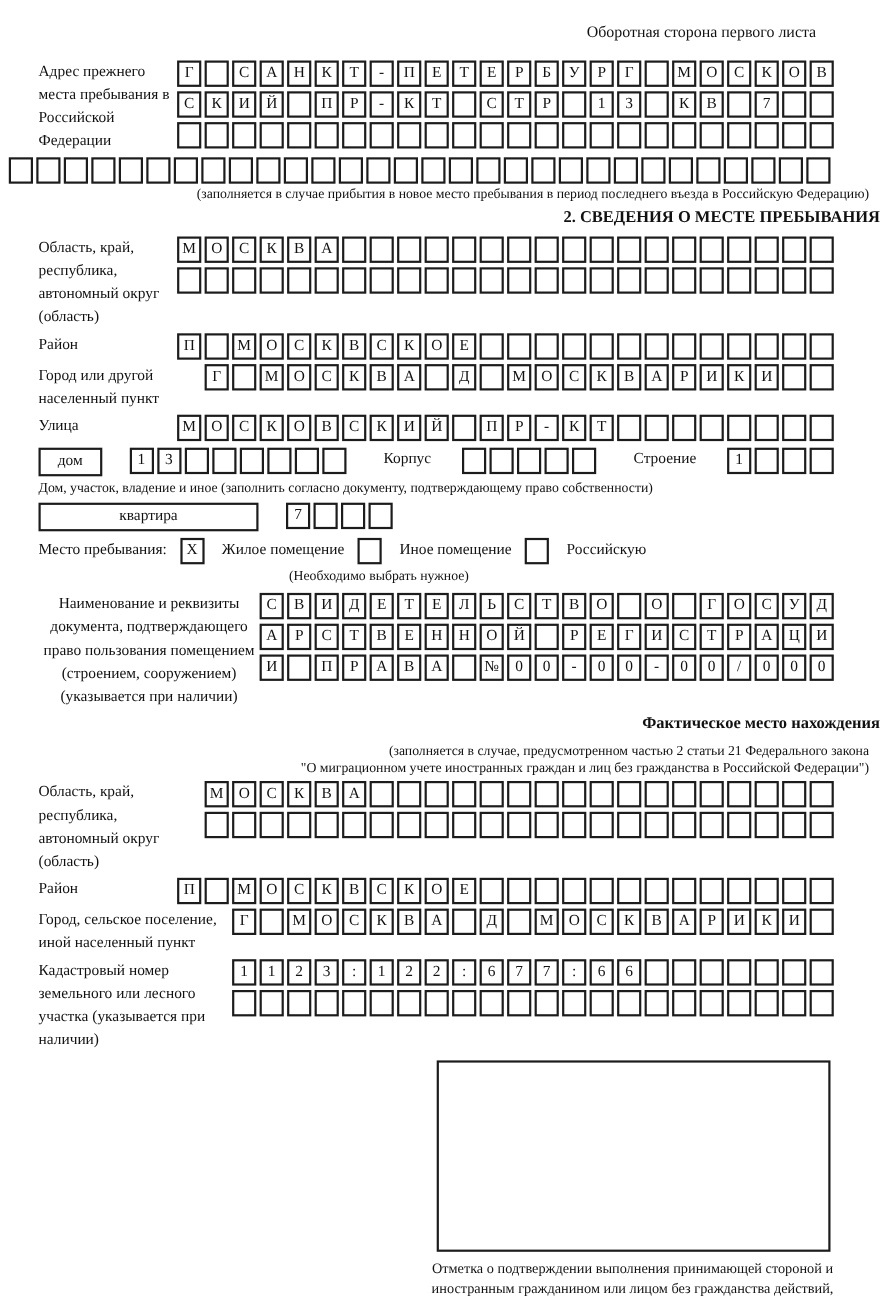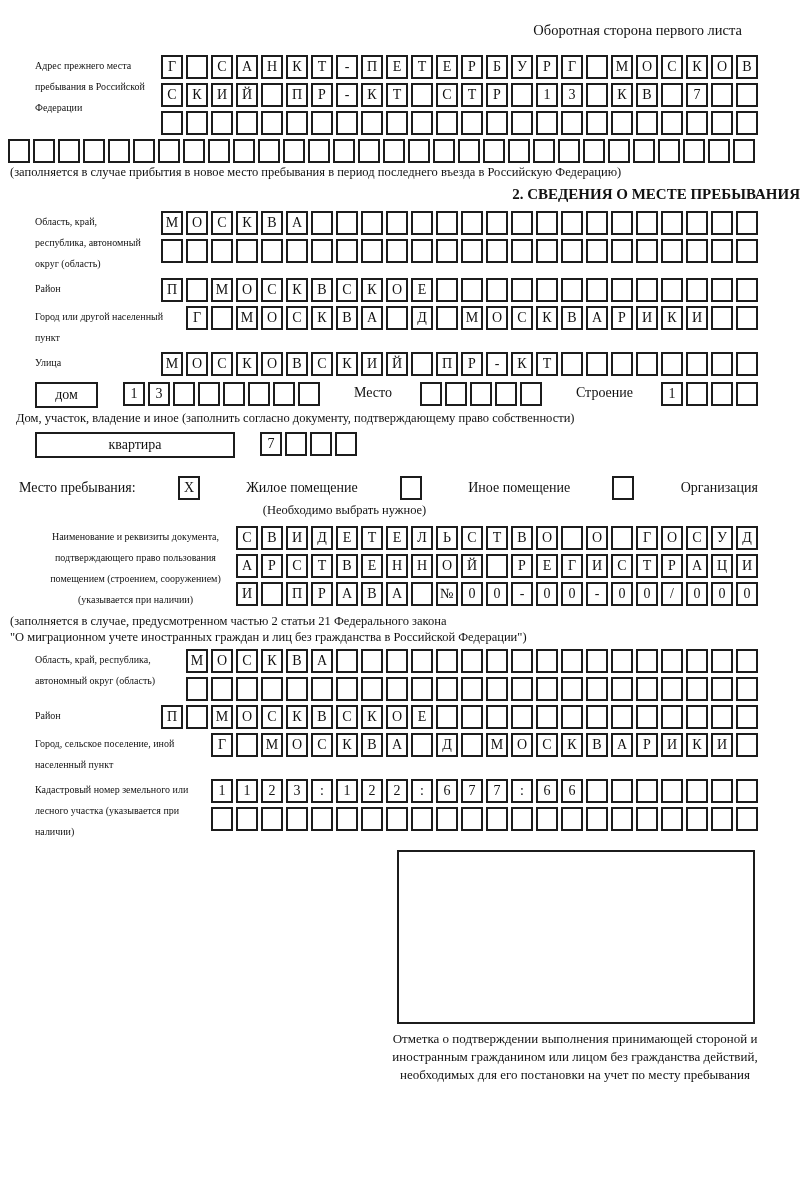--- a/index.html
+++ b/index.html
@@ -8,54 +8,54 @@
     width: 800px; height: 1180px; overflow: hidden;
     font-family: "Liberation Serif", "DejaVu Serif", serif;
     color: #111;
   }
   .page { width:800px; height:1180px; padding-top:22px; }
 
   .header-note { text-align:right; padding-right:58px; font-size:14.5px; }
 
   
   .frow { display:flex; align-items:flex-start; padding:0 42px 0 35px; margin-bottom:4px; }
-  .flabel { font-size:10px; line-height:21px; }
+  .flabel { font-size:14px; line-height:21px; }
   .cells { display:flex; gap:3px; margin-left:auto; }
   .cellcol { margin-left:auto; display:flex; flex-direction:column; gap:4px; }
   .cell {
     width:22px; height:24px; flex:0 0 22px;
     border:2px solid #1c1c1c; background:#fff;
     display:flex; align-items:center; justify-content:center;
     font-size:14px; line-height:1;
   }
   .fullrow { padding:0 8px; margin-bottom:2px; }
   .fullrow .cells { margin-left:0; }
 
-  .caption { text-align:left; font-size:12.5px; margin-bottom:4px; padding:0 10px; }
+  .caption { text-align:right; font-size:12.5px; margin-bottom:4px; padding:0 10px; }
   .sec-title { text-align:right; font-weight:bold; font-size:15px; margin:6px 0 8px; }
 
   .lbl-prev { width:127px; }
   .lbl-oblast { width:112px; }
   .lbl-gorod2 { width:145px; }
   .lbl-dok { width:212px; }
   .lbl-oblast-f { width:135px; }
   .lbl-gorod-f { width:190px; }
   .lbl-kadastr { width:175px; }
 
   
   .dom-row { display:flex; align-items:flex-start; padding:0 42px 0 35px; margin:6px 0 2px;gap:20px; }
   .wide-box { height:26px; border:2px solid #1c1c1c; display:flex; align-items:center; justify-content:center; font-size:14px; }
   .dom-box { width:165px; }
   .kv-box { width:200px; }
   .dom-row .cells { margin-left:5px; }
   .inline-lbl { font-size:14px; margin:3px 8px 0 14px; }
-  .small-caption { font-size:12.5px; margin:3px 16px 6px; }
+  .small-caption { font-size:12.5px; padding-left:35px; margin:3px 0 6px; }
 
   
-  .mesto-row { display:flex; align-items:center; padding:0 42px 0 19px; margin-top:18px;justify-content:space-between; }
+  .mesto-row { display:flex; align-items:center; padding:0 42px 0 35px; margin-top:6px; }
   .mesto-row .opt { font-size:14px; }
   .chk {
     width:22px; height:24px; border:2px solid #1c1c1c; margin:0 16px 0 12px;
     display:flex; align-items:center; justify-content:center; font-size:14px; flex:0 0 22px;
   }
   .mesto-note { text-align:center; font-size:12.5px; padding-right:111px; margin:3px 0 8px; }
 
   .dok-block { margin-top:4px;text-align:center; }
 
   
@@ -348,21 +348,21 @@
     <div class="cells">
         <span class="cell">1</span>
         <span class="cell">3</span>
         <span class="cell"></span>
         <span class="cell"></span>
         <span class="cell"></span>
         <span class="cell"></span>
         <span class="cell"></span>
         <span class="cell"></span>
       </div>
-    <div class="inline-lbl">Место</div>
+    <div class="inline-lbl">Корпус</div>
     <div class="cells" style="margin-left:0">
         <span class="cell"></span>
         <span class="cell"></span>
         <span class="cell"></span>
         <span class="cell"></span>
         <span class="cell"></span>
       </div>
     <div class="inline-lbl">Строение</div>
     <div class="cells" style="margin-left:0">
         <span class="cell">1</span>
@@ -383,21 +383,21 @@
       </div>
   </div>
 
   <div class="mesto-row">
     <div class="opt">Место пребывания:</div>
     <div class="chk">X</div>
     <div class="opt">Жилое помещение</div>
     <div class="chk"></div>
     <div class="opt">Иное помещение</div>
     <div class="chk"></div>
-    <div class="opt">Организация</div>
+    <div class="opt">Российскую</div>
   </div>
   <div class="mesto-note">(Необходимо выбрать нужное)</div>
 
   <div class="frow dok-block">
     <div class="flabel lbl-dok">Наименование и реквизиты документа, подтверждающего право пользования помещением (строением, сооружением) (указывается при наличии)</div>
     <div class="cellcol">
       <div class="cells">
           <span class="cell">С</span>
           <span class="cell">В</span>
           <span class="cell">И</span>
@@ -462,20 +462,21 @@
           <span class="cell">0</span>
           <span class="cell">0</span>
           <span class="cell">/</span>
           <span class="cell">0</span>
           <span class="cell">0</span>
           <span class="cell">0</span>
         </div>
     </div>
   </div>
 
+  <div class="sec-title">Фактическое место нахождения</div>
   <div class="caption" style="margin-bottom:1px">(заполняется в случае, предусмотренном частью 2 статьи 21 Федерального закона</div>
   <div class="caption">"О миграционном учете иностранных граждан и лиц без гражданства в Российской Федерации")</div>
 
   <div class="frow">
     <div class="flabel lbl-oblast-f">Область, край, республика, автономный округ (область)</div>
     <div class="cellcol">
       <div class="cells">
           <span class="cell">М</span>
           <span class="cell">О</span>
           <span class="cell">С</span>

